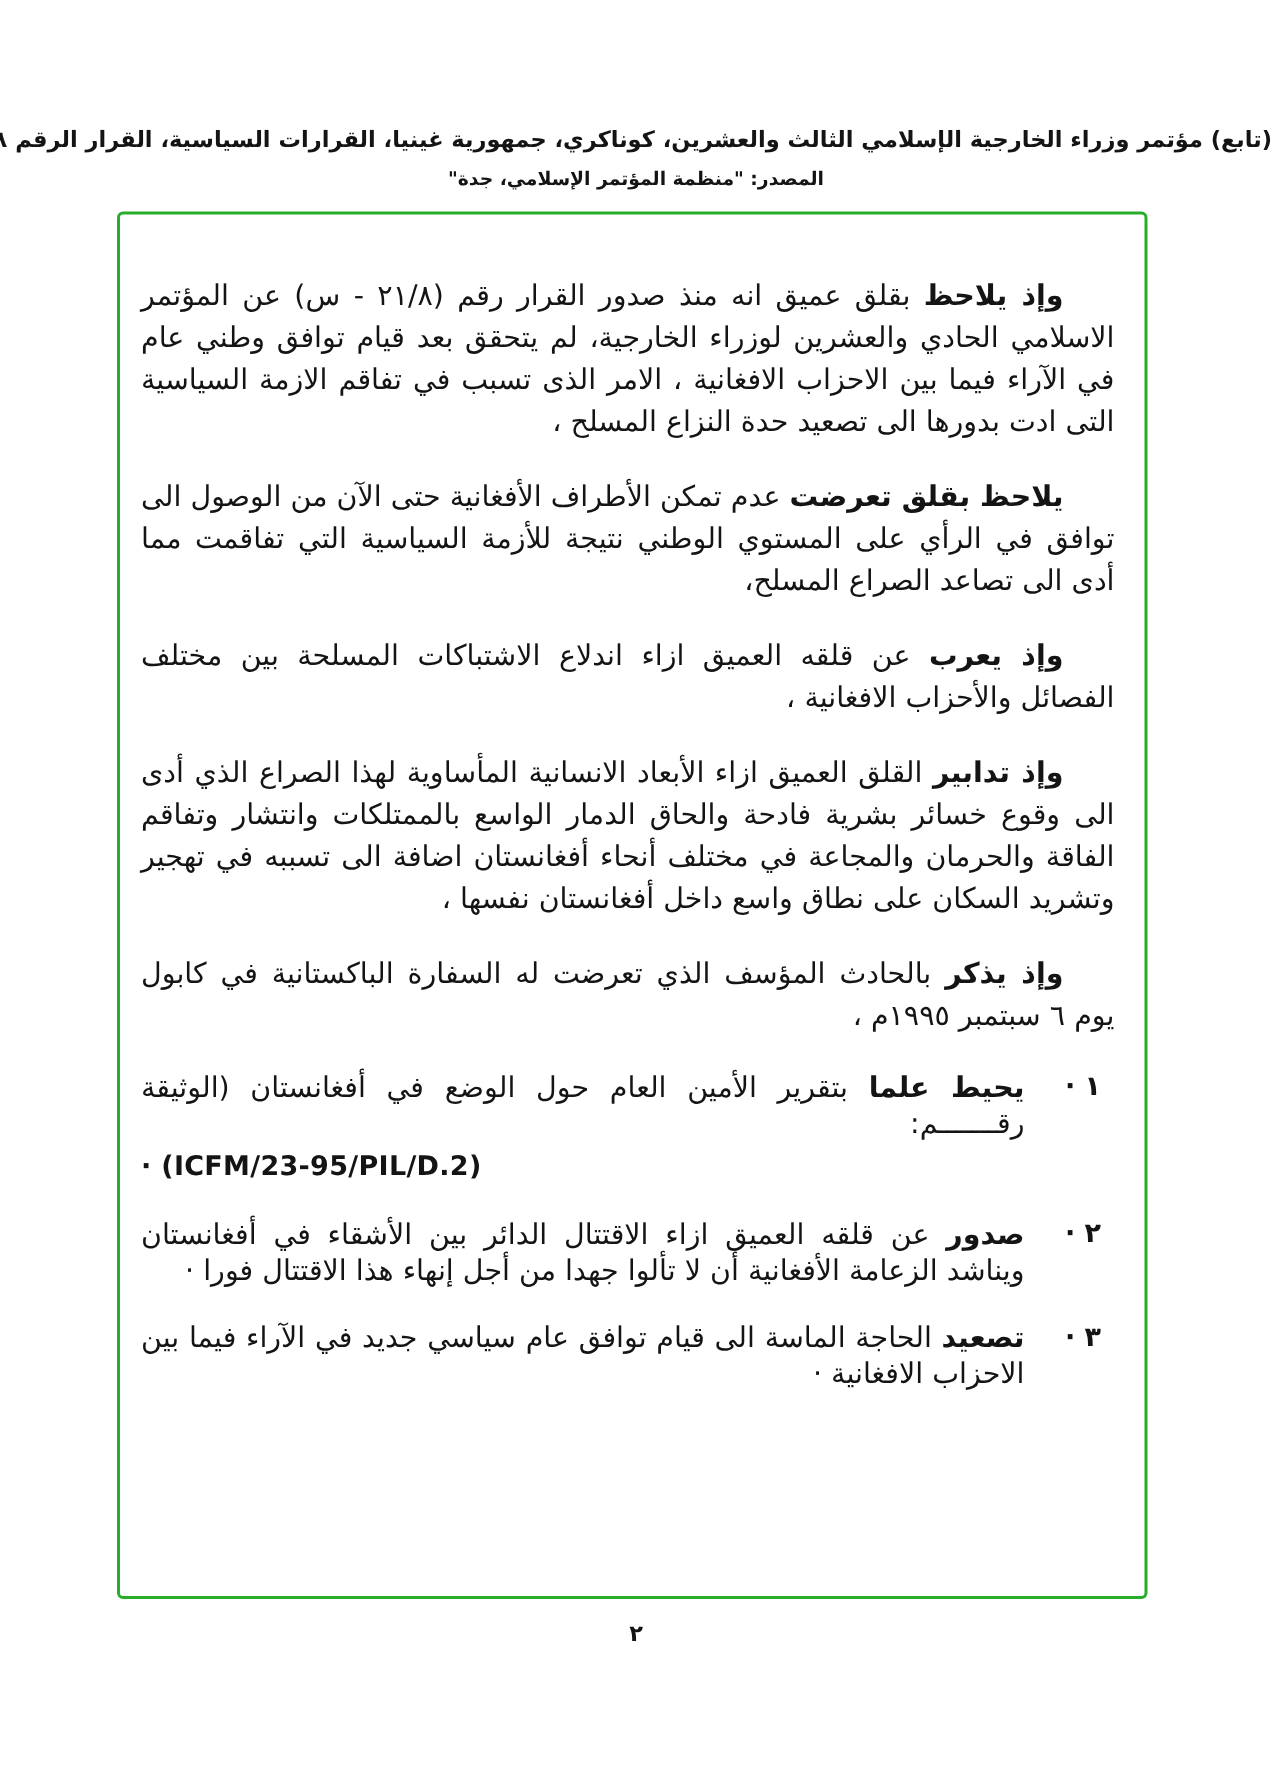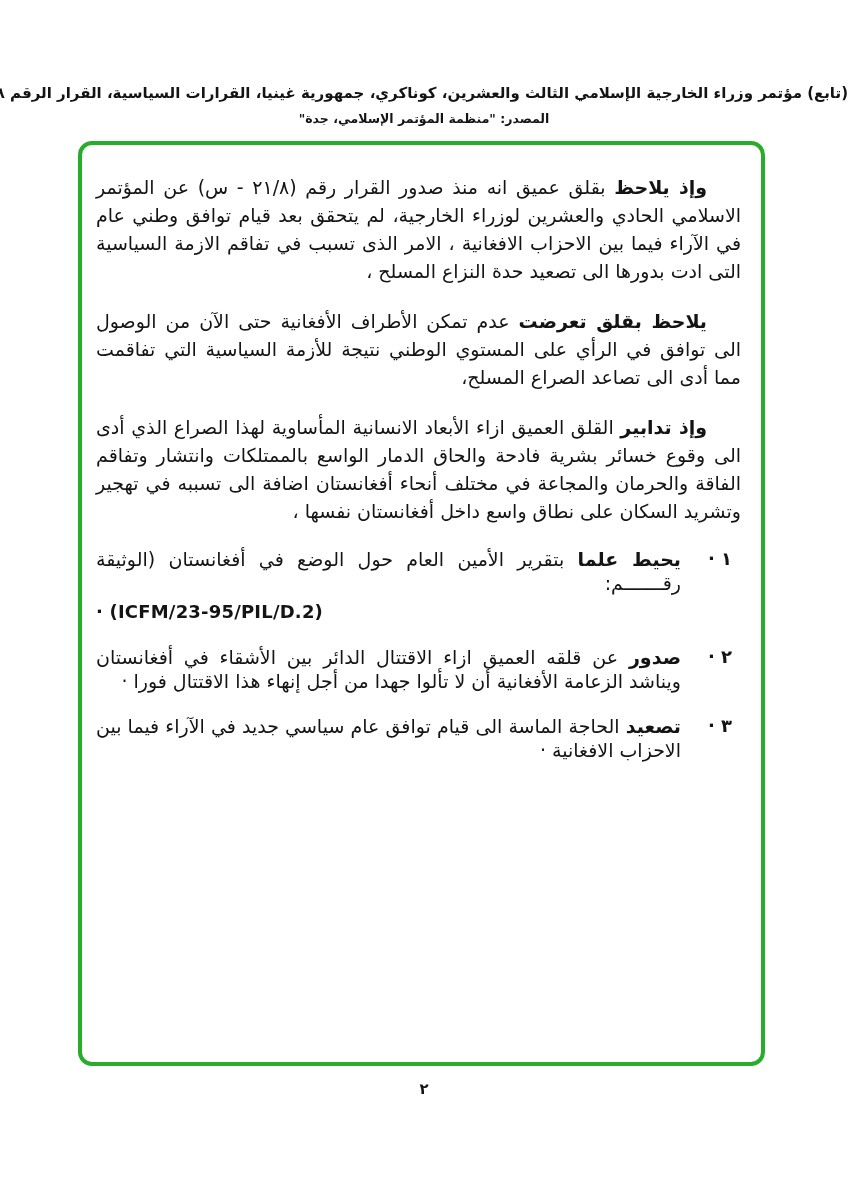--- a/index.html
+++ b/index.html
@@ -32,23 +32,23 @@
     font-weight: bold;
     margin-top: 9px;
   }
   
   .doc-box {
     box-sizing: border-box;
     margin-top: 15px;
     margin-left: 78px;
     width: 687px;
     height: 925px;
-    border: 4px solid #0f172a;
-    border-radius: 14px;
-    padding: 28px 20px 0 14px;
+    border: 2px solid #0f172a;
+    border-radius: 4px;
+    padding: 40px 20px 0 14px;
     direction: rtl;
     overflow: hidden;
     background: #ffffff;
   }
   .preamble-paragraph {
     font-size: 19px;
     line-height: 28px;
     text-align: justify;
     text-indent: 34px;
     margin: 0 0 22px 0;
@@ -101,23 +101,25 @@
   <div class="header-line1">(تابع) مؤتمر وزراء الخارجية الإسلامي الثالث والعشرين، كوناكري، جمهورية غينيا، القرارات السياسية، القرار الرقم ٢٣/٨-س</div>
   <div class="header-line2">المصدر:  "منظمة المؤتمر الإسلامي، جدة"</div>
 </div>
 
 <div class="doc-box" style="border-color: rgb(40, 173, 43);">
 
   <p class="preamble-paragraph"><b>وإذ يلاحظ</b><span> بقلق عميق انه منذ صدور القرار رقم (٢١/٨ - س) عن المؤتمر الاسلامي الحادي والعشرين لوزراء الخارجية، لم يتحقق بعد قيام توافق وطني عام في الآراء فيما بين الاحزاب الافغانية ، الامر الذى تسبب في تفاقم الازمة السياسية التى ادت بدورها الى تصعيد حدة النزاع المسلح ،</span></p>
 
   <p class="preamble-paragraph"><b>يلاحظ بقلق تعرضت</b><span> عدم تمكن الأطراف الأفغانية حتى الآن من الوصول الى توافق في الرأي على المستوي الوطني نتيجة للأزمة السياسية التي تفاقمت مما أدى الى تصاعد الصراع المسلح،</span></p>
 
+  <p class="preamble-paragraph"><b>وإذ يعرب</b><span> عن قلقه العميق ازاء اندلاع الاشتباكات المسلحة بين مختلف الفصائل والأحزاب الافغانية ،</span></p>
 
   <p class="preamble-paragraph"><b>وإذ تدابير</b><span> القلق العميق ازاء الأبعاد الانسانية المأساوية لهذا الصراع الذي أدى الى وقوع خسائر بشرية فادحة والحاق الدمار الواسع بالممتلكات وانتشار وتفاقم الفاقة والحرمان والمجاعة في مختلف أنحاء أفغانستان اضافة الى تسببه في تهجير وتشريد السكان على نطاق واسع داخل أفغانستان نفسها ،</span></p>
 
+  <p class="preamble-paragraph"><b>وإذ يذكر</b><span> بالحادث المؤسف الذي تعرضت له السفارة الباكستانية في كابول يوم ٦ سبتمبر ١٩٩٥م ،</span></p>
 
 
   <div class="item">
     <div class="item-num">١ ·</div>
     <div class="item-body">
       <span class="item-lead">يحيط علما</span><span> بتقرير الأمين العام حول الوضع في أفغانستان (الوثيقة رقـــــــم:</span>
       <div class="ref-line">(ICFM/23-95/PIL/D.2) ·</div>
     </div>
   </div>
 

